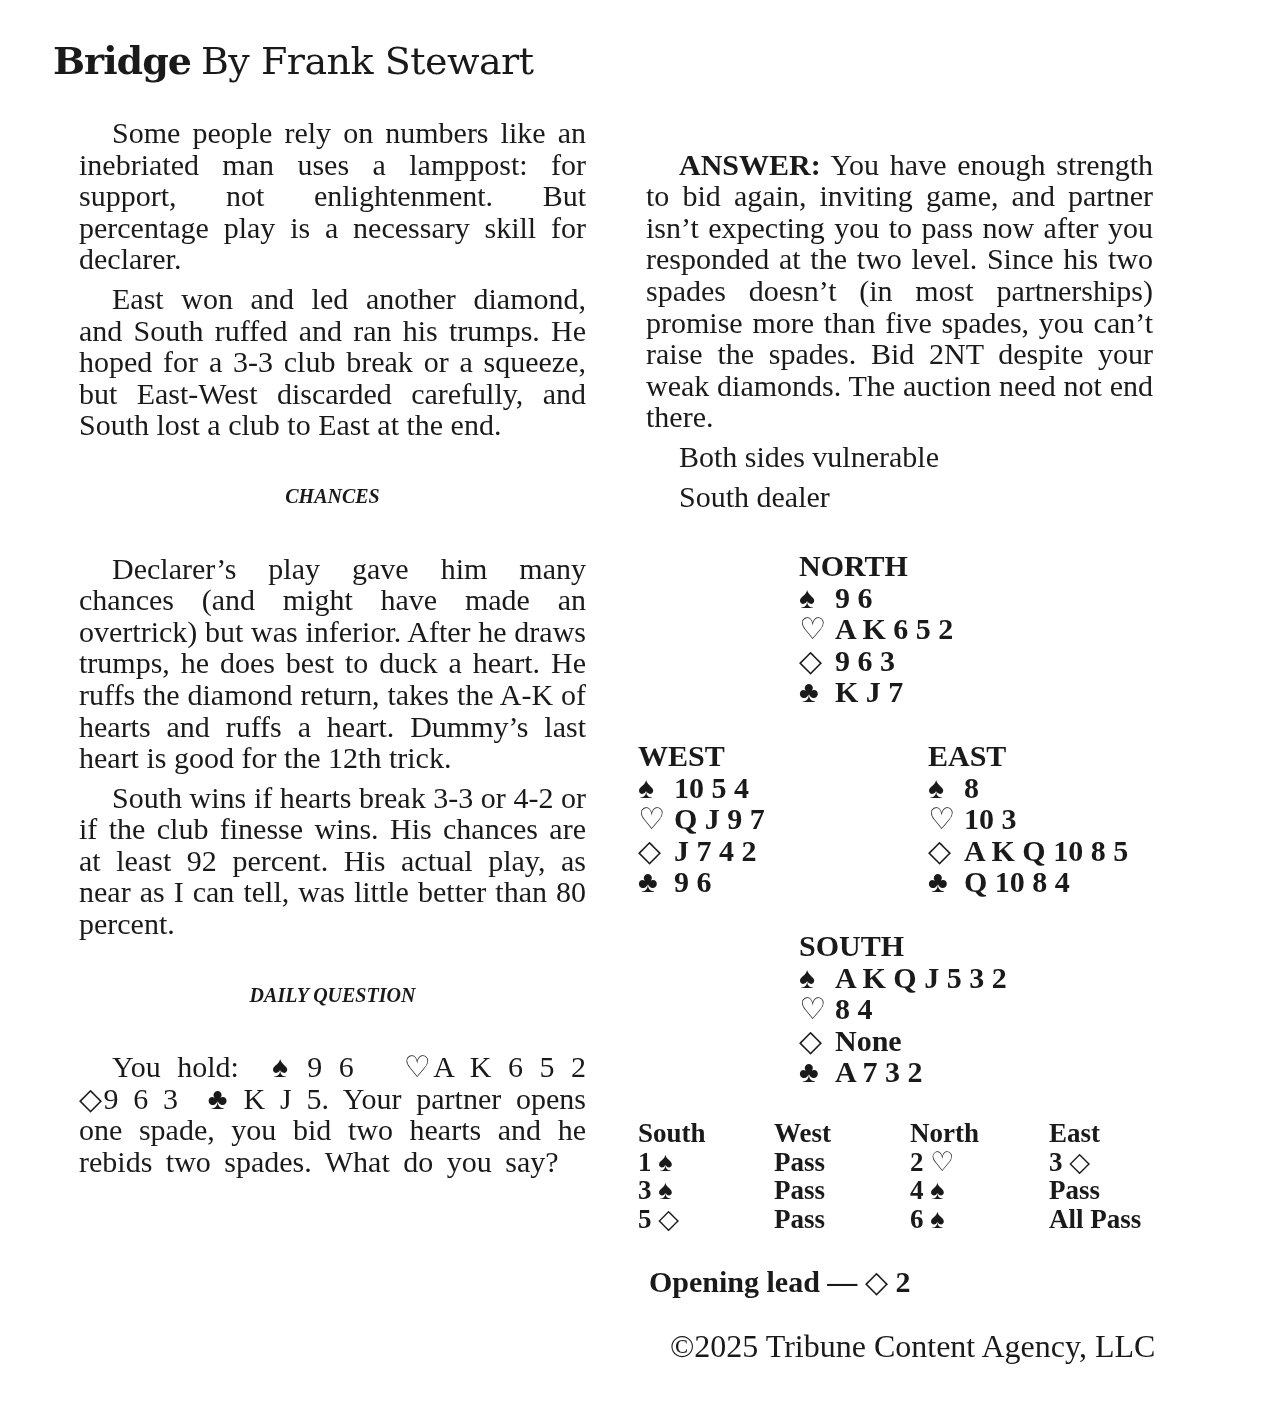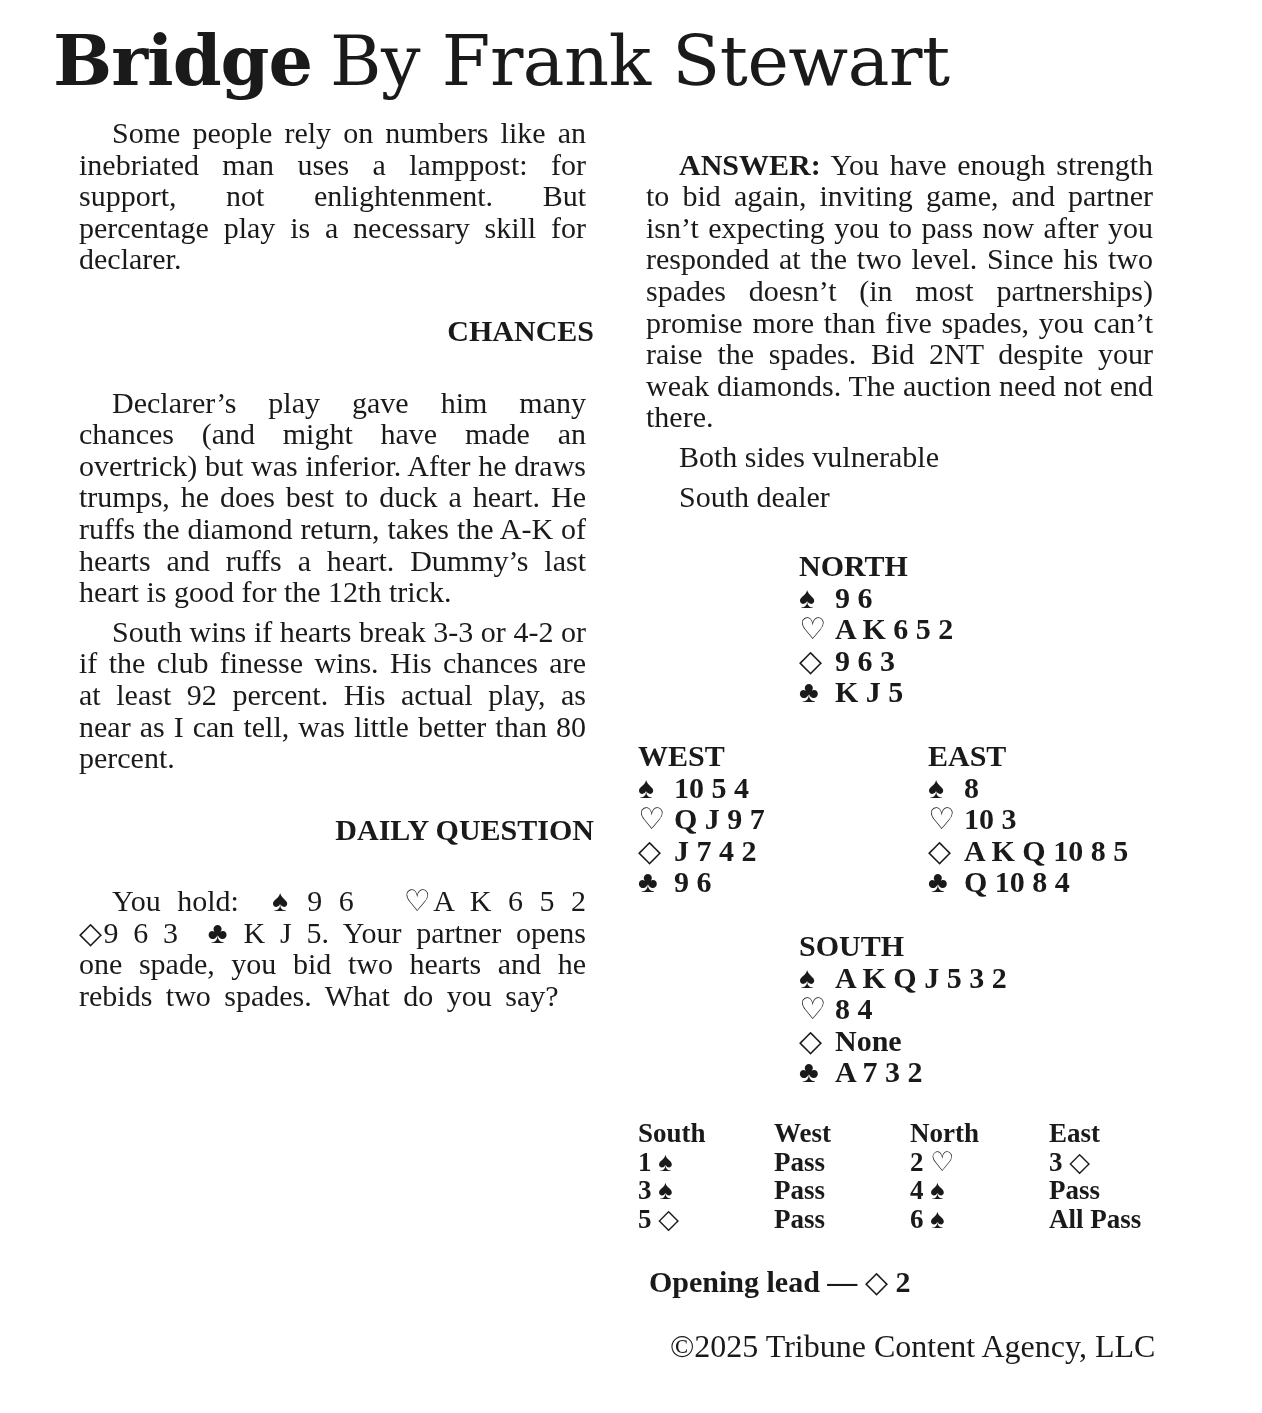--- a/index.html
+++ b/index.html
@@ -3,39 +3,39 @@
 <meta charset="utf-8">
 <style>
   html, body { margin: 0; padding: 0; background: #ffffff; }
   body {
     width: 1262px; height: 1413px; position: relative; overflow: hidden;
     color: #1a1a1a;
     font-family: "Liberation Serif", "DejaVu Serif", serif;
   }
   .masthead {
     position: absolute; left: 53px; top: 26px;
-    font-size: 70px; line-height: 70px; white-space: nowrap;
+    font-size: 38px; line-height: 70px; white-space: nowrap;
     letter-spacing: 0.5px;
   }
   .masthead .brand {
     font-family: "DejaVu Serif", serif; font-weight: 900; letter-spacing: -1px;
   }
   .masthead .byline { font-family: "DejaVu Serif", serif; font-weight: 400; letter-spacing: -0.5px; }
 
   .col {
     position: absolute; top: 109px; width: 523px;
     font-size: 30px; line-height: 31.6px;
   }
   .col-left { left: 71px; }
   .col-right { left: 638px; }
   .col p { margin: 8px; text-align: justify; text-align-last: left; hyphens: none; }
   .col p.indent { text-indent: 33px; }
   .col h3 {
-    margin: 0; text-align: right; font-size: 30px; font-weight: bold;
-    line-height: 31.6px; padding: 32px 0 32px 0;
+    margin: 0; text-align: center; font-size: 20px; font-weight: bold;
+    line-height: 31.6px; padding: 32px 0 32px 0; font-style: italic;
   }
   .b { font-weight: bold; }
 
   .deal { position: absolute; font-size: 30px; line-height: 31.6px; font-weight: bold; white-space: nowrap; }
   .hand .row { display: block; height: 31.6px; }
   .suit { display: inline-block; width: 36px; font-weight: normal; }
 
   .auction { position: absolute; left: 638px; top: 1119px; font-size: 27px; font-weight: bold; line-height: 28.5px; }
   .auction table { border-collapse: collapse; }
   .auction td { padding: 0; vertical-align: top; white-space: nowrap; }
@@ -50,20 +50,21 @@
 </head>
 <body>
 
 <div class="masthead">
   <span class="brand">Bridge</span>
   <span class="byline">By Frank Stewart</span>
 </div>
 
 <div class="col col-left">
   <p class="indent">Some people rely on numbers like an inebriated man uses a lamppost: for support, not enlightenment. But percentage play is a necessary skill for declarer.</p>
+  <p class="indent">East won and led another diamond, and South ruffed and ran his trumps. He hoped for a 3-3 club break or a squeeze, but East-West discarded carefully, and South lost a club to East at the end.</p>
 
   <h3>CHANCES</h3>
   <p class="indent">Declarer’s play gave him many chances (and might have made an overtrick) but was inferior. After he draws trumps, he does best to duck a heart. He ruffs the diamond return, takes the A-K of hearts and ruffs a heart. Dummy’s last heart is good for the 12th trick.</p>
   <p class="indent">South wins if hearts break 3-3 or 4-2 or if the club finesse wins. His chances are at least 92 percent. His actual play, as near as I can tell, was little better than 80 percent.</p>
 
   <h3>DAILY QUESTION</h3>
   <p class="indent" style="word-spacing:6px;">
     <span>You hold:</span>
     &nbsp;<span>♠</span>
     <span>9 6</span>
@@ -83,21 +84,21 @@
   </p>
   <p class="indent">Both sides vulnerable</p>
   <p class="indent">South dealer</p>
 </div>
 
 <div class="deal hand" style="left:799px; top:550px;">
   <span class="row">NORTH</span>
   <span class="row"><span class="suit">♠</span><span>9 6</span></span>
   <span class="row"><span class="suit">♡</span><span>A K 6 5 2</span></span>
   <span class="row"><span class="suit">◇</span><span>9 6 3</span></span>
-  <span class="row"><span class="suit">♣</span><span>K J 5</span></span>
+  <span class="row"><span class="suit">♣</span><span>K J 7</span></span>
 </div>
 
 <div class="deal hand" style="left:638px; top:740px;">
   <span class="row">WEST</span>
   <span class="row"><span class="suit">♠</span><span>10 5 4</span></span>
   <span class="row"><span class="suit">♡</span><span>Q J 9 7</span></span>
   <span class="row"><span class="suit">◇</span><span>J 7 4 2</span></span>
   <span class="row"><span class="suit">♣</span><span>9 6</span></span>
 </div>
 

